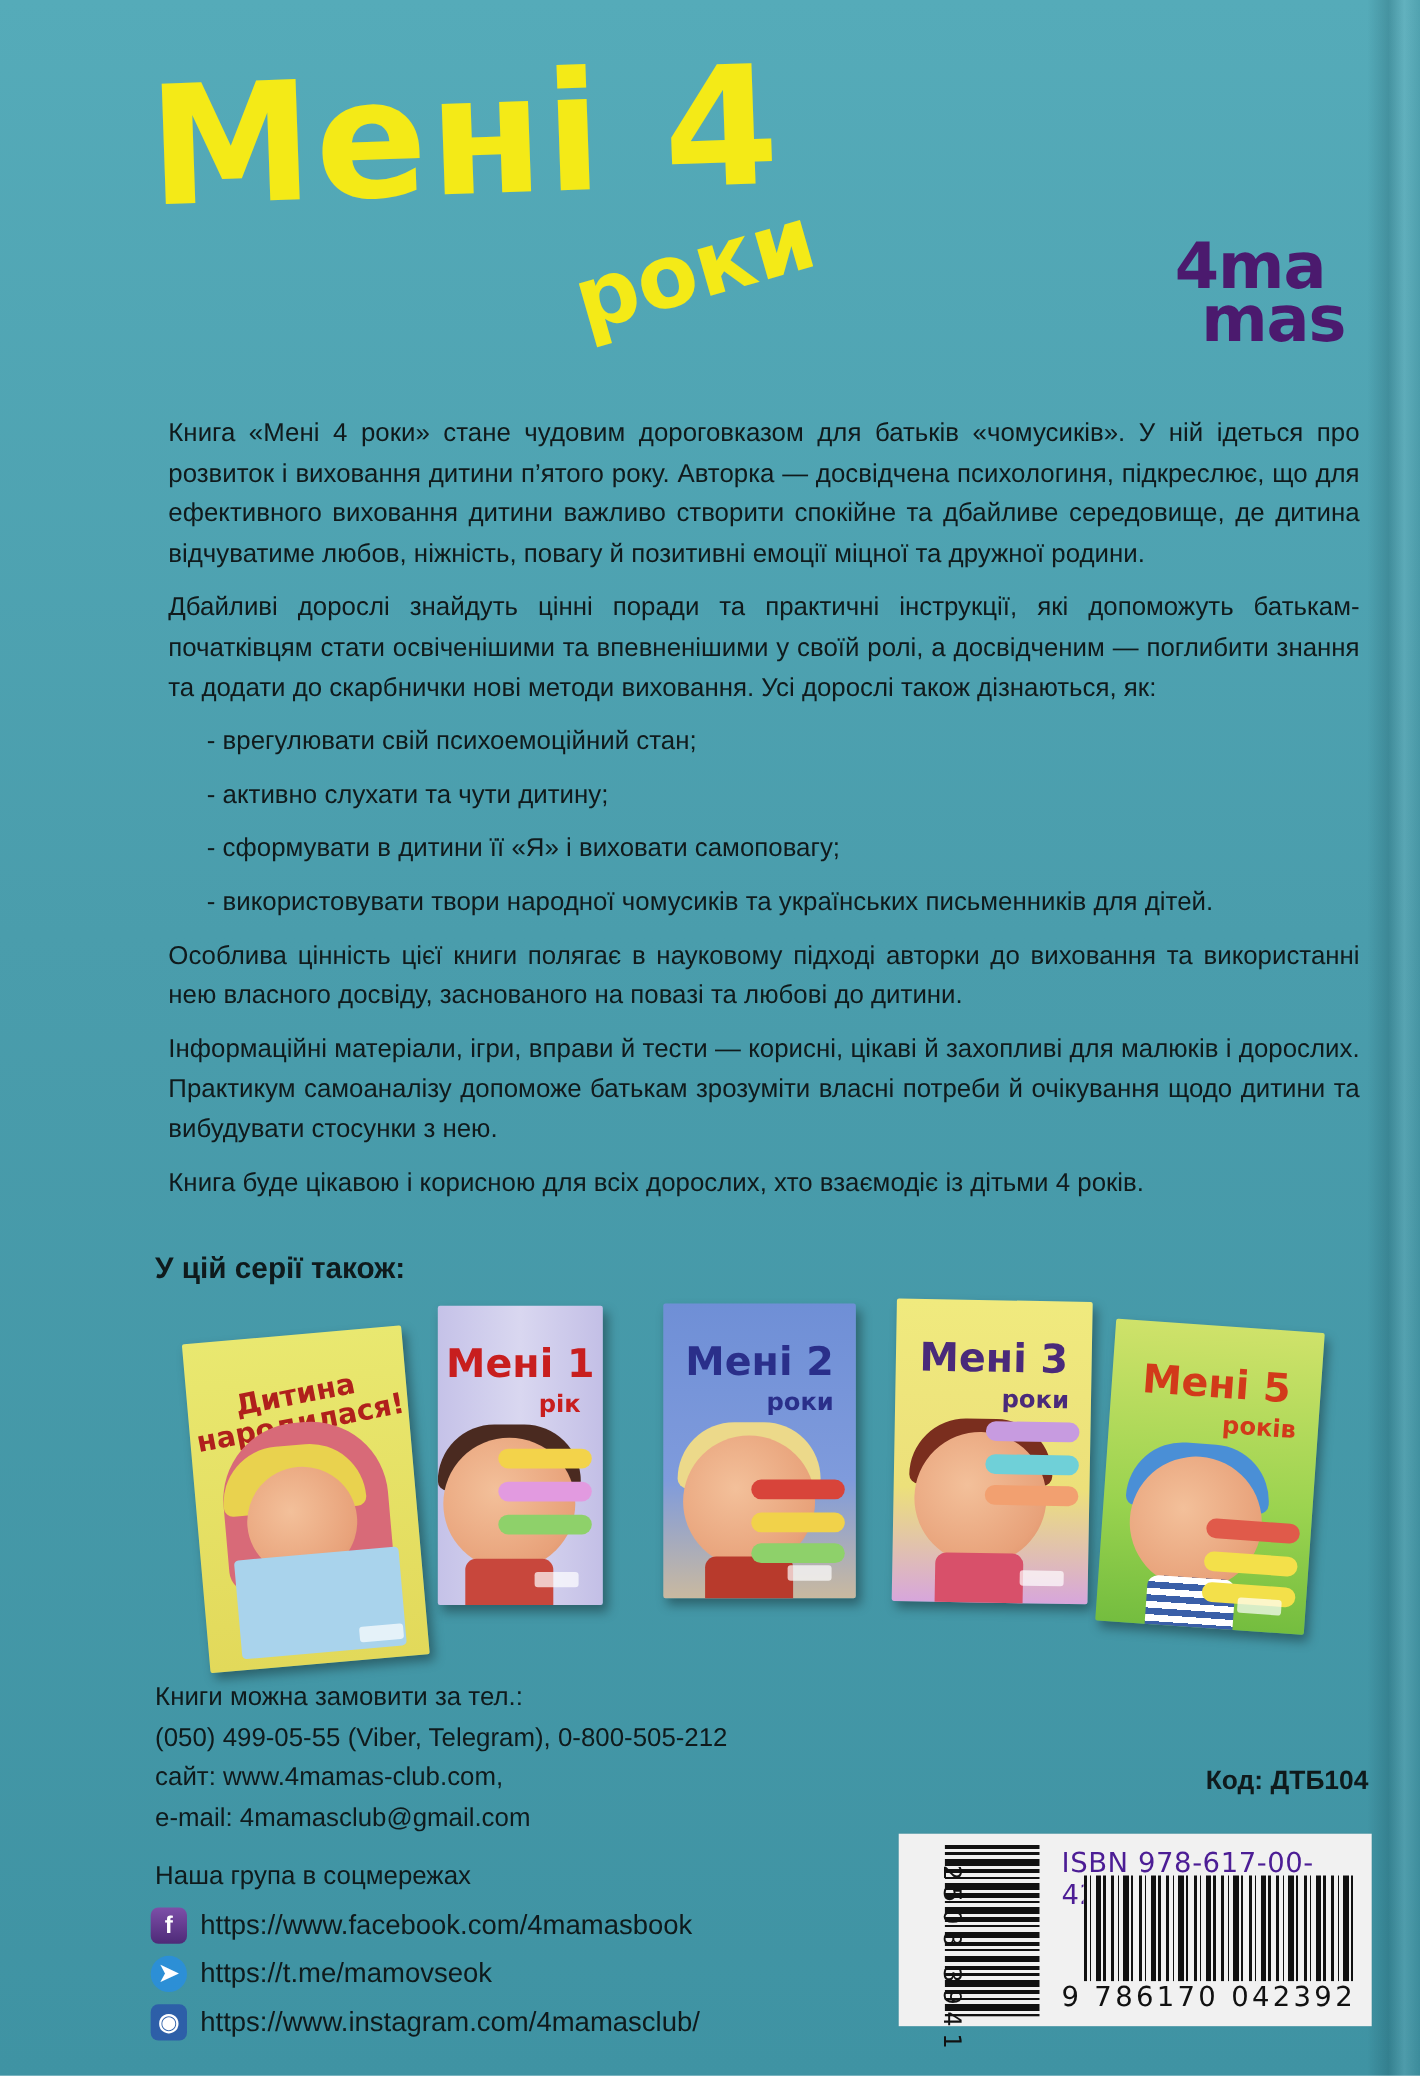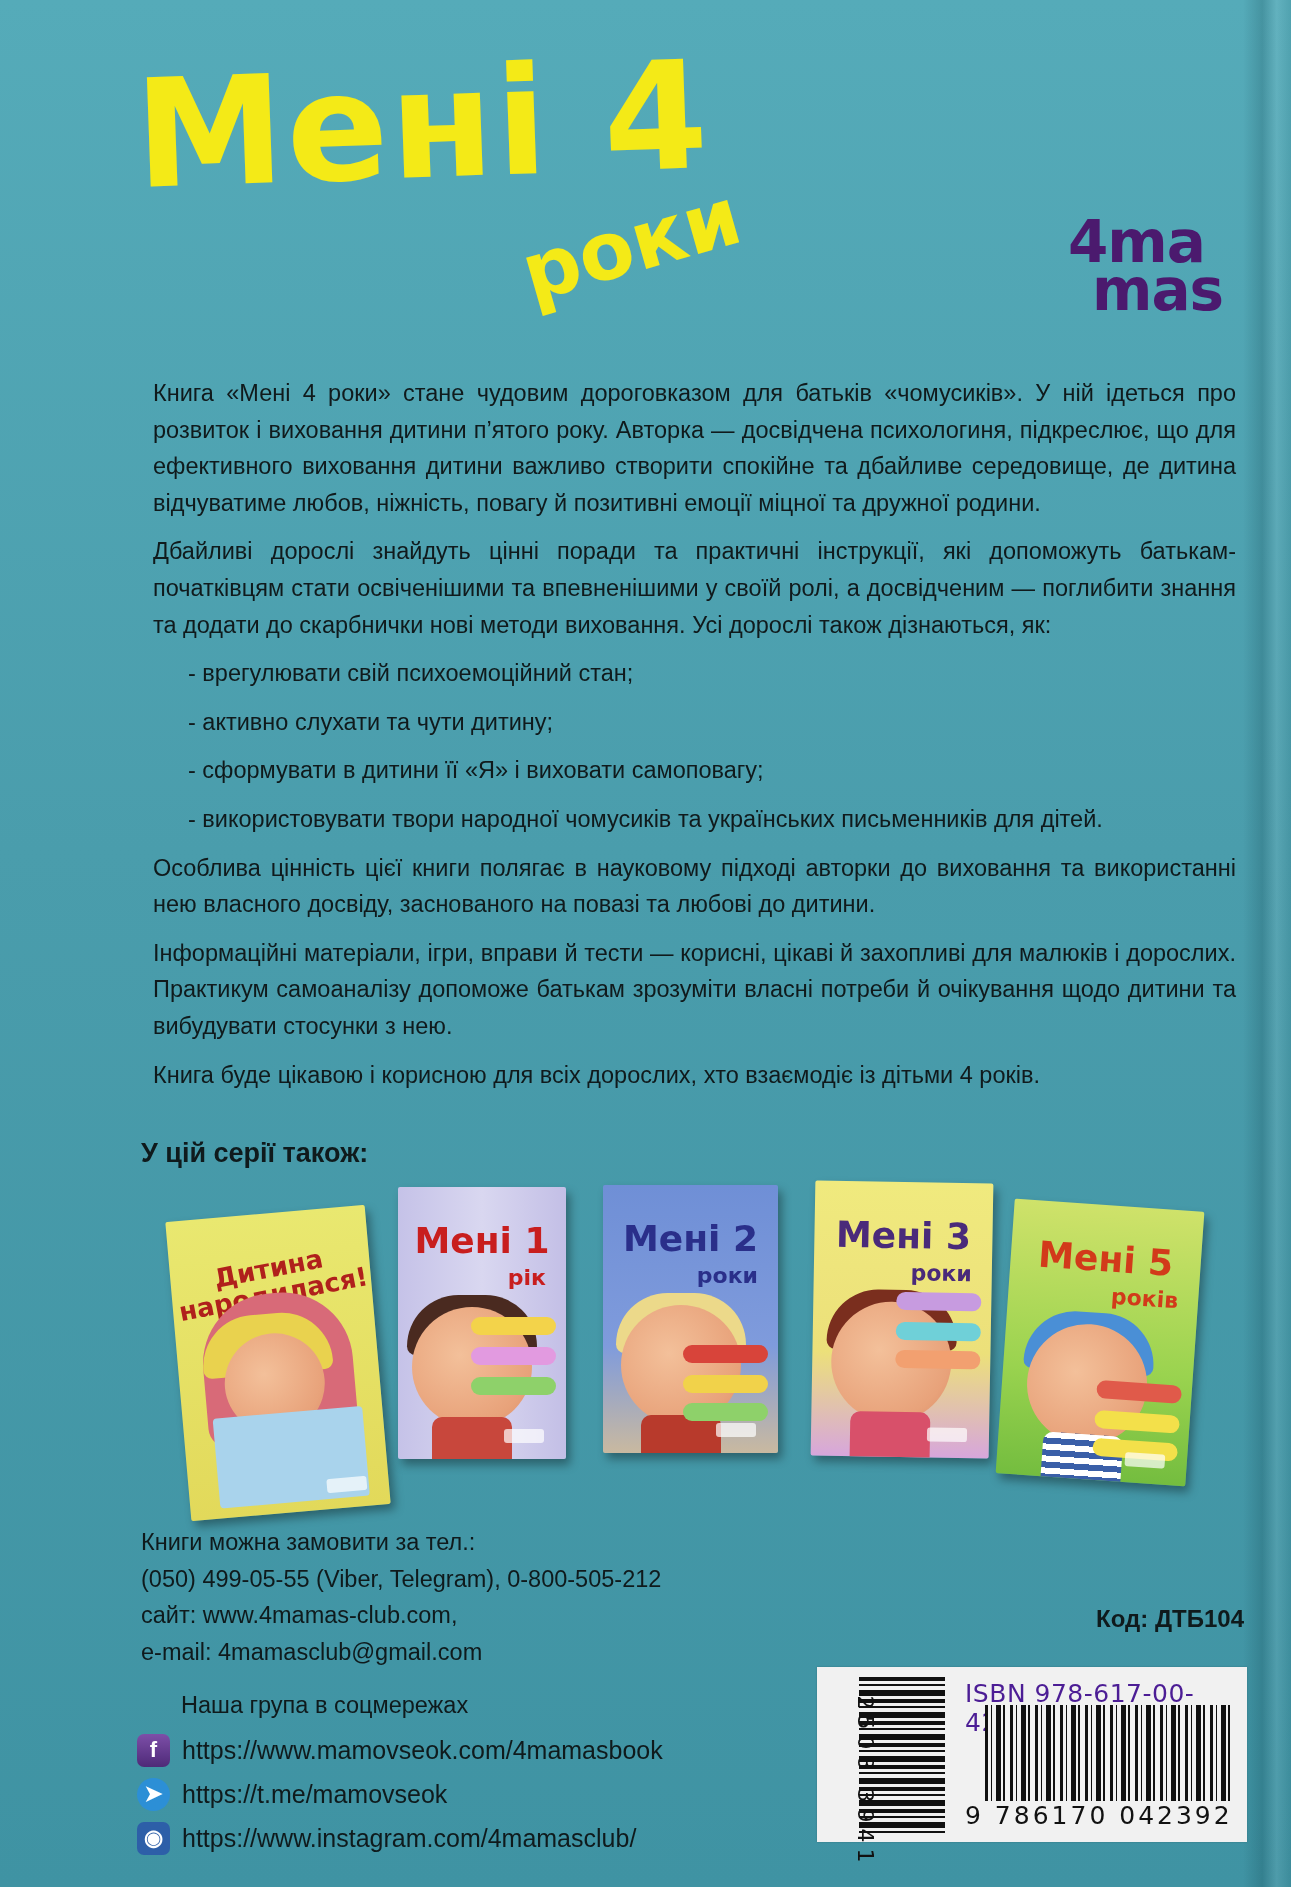--- a/index.html
+++ b/index.html
@@ -62,31 +62,31 @@
   .book .face {
     position: absolute; left: 50%; top: 120px; width: 120px; height: 120px;
     margin-left: -70px; border-radius: 50%;
     background: radial-gradient(circle at 40% 40%, #f3c09a 0%, #e8a27a 70%, #d98a64 100%);
   }
   .book .hair { position: absolute; left: 50%; top: 108px; width: 130px; height: 60px; margin-left: -75px; border-radius: 60px 60px 10px 10px; }
   .book .body { position: absolute; left: 50%; top: 230px; width: 80px; height: 60px; margin-left: -50px; border-radius: 10px; }
   .book .pill { position: absolute; right: 10px; width: 85px; height: 18px; border-radius: 9px; }
   .book .pub { position: absolute; right: 22px; bottom: 16px; width: 40px; height: 14px; border-radius: 3px; background: rgba(255,255,255,0.7); }
   .b1 { left: 178px; top: 1213px; width: 200px; height: 300px; background: linear-gradient(180deg,#e9e870 0%,#e2d95a 100%); transform: rotate(-5deg); }
-  .b2 { left: 398px; top: 1187px; width: 168px; height: 272px; background: linear-gradient(90deg,#c5c2e8 0%,#d9d7f0 50%,#c3bfe6 100%); }
+  .b2 { left: 398px; top: 1187px; width: 150px; height: 272px; background: linear-gradient(90deg,#c5c2e8 0%,#d9d7f0 50%,#c3bfe6 100%); }
   .b3 { left: 603px; top: 1185px; width: 175px; height: 268px; background: linear-gradient(180deg,#6f8fd6 0%,#7f9bdc 60%,#c9b9a0 100%); }
   .b4 { left: 813px; top: 1182px; width: 178px; height: 275px; background: linear-gradient(180deg,#f0ea7e 0%,#ece07a 62%,#d7a6dc 100%); transform: rotate(1deg); }
   .b5 { left: 1005px; top: 1205px; width: 190px; height: 275px; background: linear-gradient(180deg,#cfe26a 0%,#9ad34f 60%,#74bd3f 100%); transform: rotate(4deg); }
   .contacts {
     position: absolute; left: 141px; top: 1524px;
     font-size: 23.5px; line-height: 36.5px; color: #0f1a1c;
   }
   .contacts .bold { font-weight: normal; }
   .social-head {
-    position: absolute; left: 141px; top: 1692px; font-size: 23.5px; color: #0f1a1c; margin-left: 40px;
+    position: absolute; left: 141px; top: 1692px; font-size: 23.5px; color: #0f1a1c;
   }
   .social {
     position: absolute; left: 137px; top: 1728px;
   }
   .social .row { display: flex; align-items: center; height: 44px; font-size: 25px; color: #0f1a1c; }
   .social .ic {
     width: 33px; height: 33px; border-radius: 7px; margin-right: 12px;
     display: flex; align-items: center; justify-content: center;
     color: #fff; font-weight: bold; font-size: 22px;
   }
@@ -212,21 +212,21 @@
   <div>Книги можна замовити за тел.:</div>
   <div class="bold">(050) 499-05-55 (Viber, Telegram), 0-800-505-212</div>
   <div><span>сайт: </span><span class="bold">www.4mamas-club.com,</span></div>
   <div><span>e-mail: </span><span class="bold">4mamasclub@gmail.com</span></div>
 </div>
 
 <div class="social-head">Наша група в соцмережах</div>
 <div class="social">
   <div class="row">
     <span class="ic ic-fb">f</span>
-    <span>https://www.mamovseok.com/4mamasbook</span>
+    <span>https://www.facebook.com/4mamasbook</span>
   </div>
   <div class="row">
     <span class="ic ic-tg">➤</span>
     <span>https://t.me/mamovseok</span>
   </div>
   <div class="row">
     <span class="ic ic-ig">◉</span>
     <span>https://www.instagram.com/4mamasclub/</span>
   </div>
 </div>

